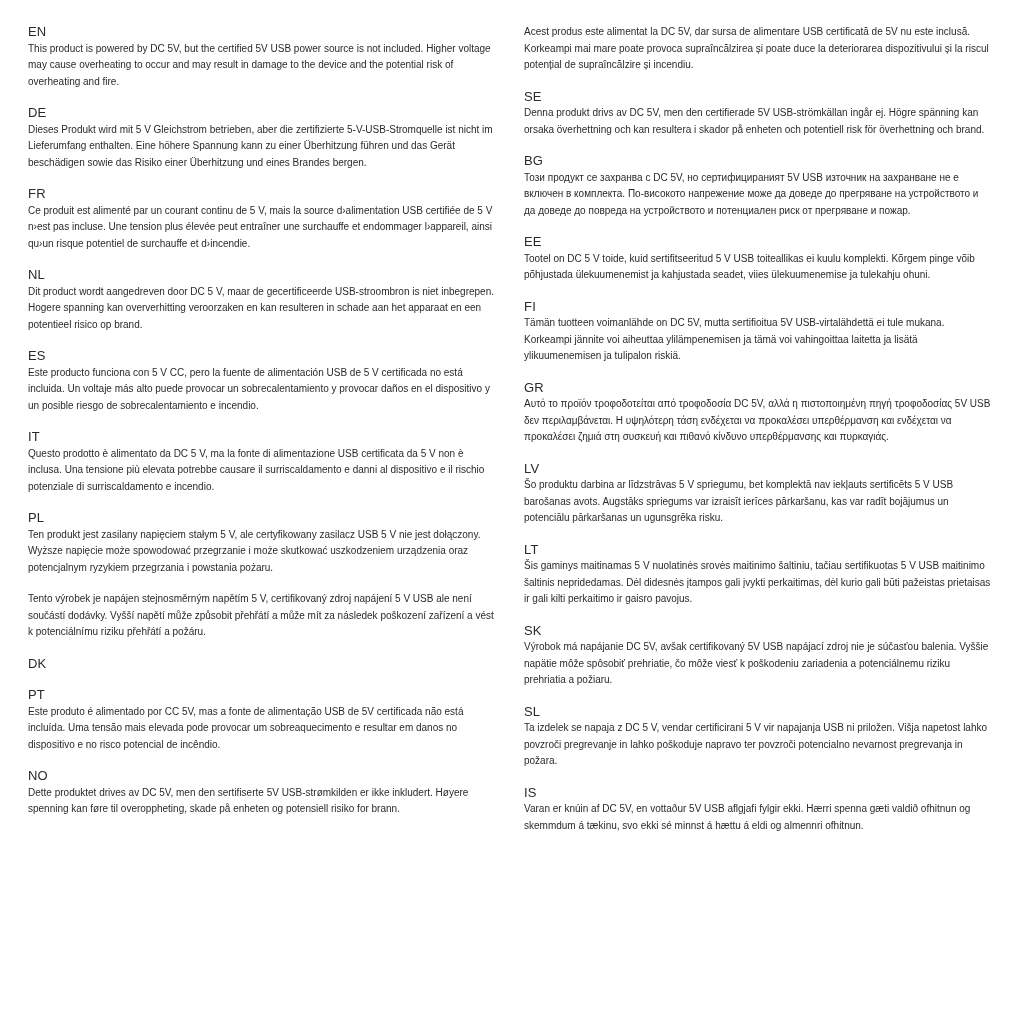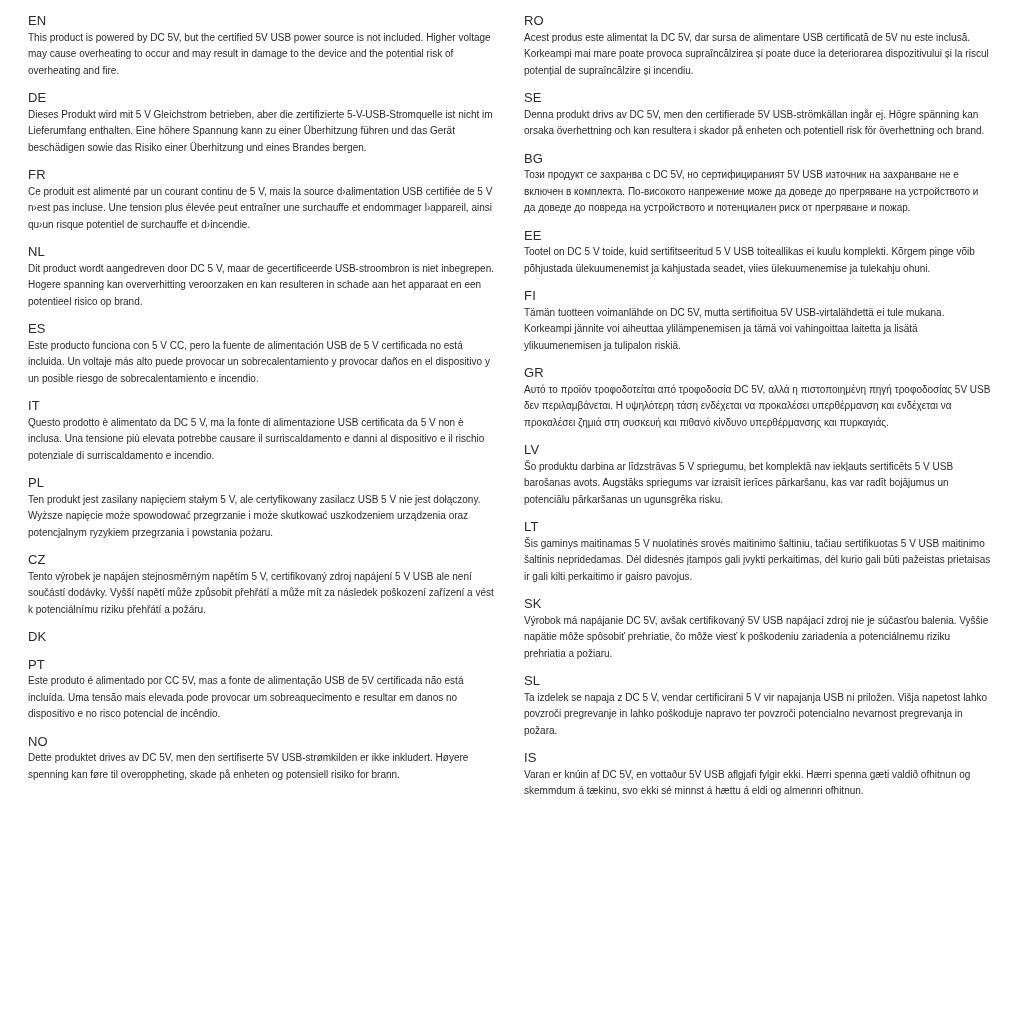--- a/index.html
+++ b/index.html
@@ -21,21 +21,21 @@
     height: 1024px;
     padding: 9px 28px 6px 28px;
     display: flex;
     gap: 28px;
   }
   .column {
     width: 468px;
     flex: 0 0 468px;
   }
   .lang-section {
-    margin: 4px 0 11px 0;
+    margin: 15px 0 11px 0;
   }
   .lang-code {
     font-size: 13px;
     line-height: 16.5px;
     font-weight: 400;
     letter-spacing: 0.2px;
   }
   .lang-text {
     margin: 0;
     font-size: 10px;
@@ -70,40 +70,38 @@
       </section>
       <section class="lang-section">
         <div class="lang-code">IT</div>
         <p class="lang-text">Questo prodotto è alimentato da DC 5 V, ma la fonte di alimentazione USB certificata da 5 V non è inclusa. Una tensione più elevata potrebbe causare il surriscaldamento e danni al dispositivo e il rischio potenziale di surriscaldamento e incendio.</p>
       </section>
       <section class="lang-section">
         <div class="lang-code">PL</div>
         <p class="lang-text">Ten produkt jest zasilany napięciem stałym 5 V, ale certyfikowany zasilacz USB 5 V nie jest dołączony. Wyższe napięcie może spowodować przegrzanie i może skutkować uszkodzeniem urządzenia oraz potencjalnym ryzykiem przegrzania i powstania pożaru.</p>
       </section>
       <section class="lang-section">
-        <div class="lang-code">CZ</div>
         <p class="lang-text">Tento výrobek je napájen stejnosměrným napětím 5 V, certifikovaný zdroj napájení 5 V USB ale není součástí dodávky. Vyšší napětí může způsobit přehřátí a může mít za následek poškození zařízení a vést k potenciálnímu riziku přehřátí a požáru.</p>
       </section>
       <section class="lang-section">
         <div class="lang-code">DK</div>
       </section>
       <section class="lang-section">
         <div class="lang-code">PT</div>
         <p class="lang-text">Este produto é alimentado por CC 5V, mas a fonte de alimentação USB de 5V certificada não está incluída. Uma tensão mais elevada pode provocar um sobreaquecimento e resultar em danos no dispositivo e no risco potencial de incêndio.</p>
       </section>
       <section class="lang-section">
       </section>
       <section class="lang-section">
         <div class="lang-code">NO</div>
         <p class="lang-text">Dette produktet drives av DC 5V, men den sertifiserte 5V USB-strømkilden er ikke inkludert. Høyere spenning kan føre til overoppheting, skade på enheten og potensiell risiko for brann.</p>
       </section>
     </div>
   <div class="column">
       <section class="lang-section">
-        <div class="lang-code">RO</div>
         <p class="lang-text">Acest produs este alimentat la DC 5V, dar sursa de alimentare USB certificată de 5V nu este inclusă. Korkeampi mai mare poate provoca supraîncălzirea și poate duce la deteriorarea dispozitivului și la riscul potențial de supraîncălzire și incendiu.</p>
       </section>
       <section class="lang-section">
         <div class="lang-code">SE</div>
         <p class="lang-text">Denna produkt drivs av DC 5V, men den certifierade 5V USB-strömkällan ingår ej. Högre spänning kan orsaka överhettning och kan resultera i skador på enheten och potentiell risk för överhettning och brand.</p>
       </section>
       <section class="lang-section">
         <div class="lang-code">BG</div>
         <p class="lang-text">Този продукт се захранва с DC 5V, но сертифицираният 5V USB източник на захранване не е включен в комплекта. По-високото напрежение може да доведе до прегряване на устройството и да доведе до повреда на устройството и потенциален риск от прегряване и пожар.</p>
       </section>

